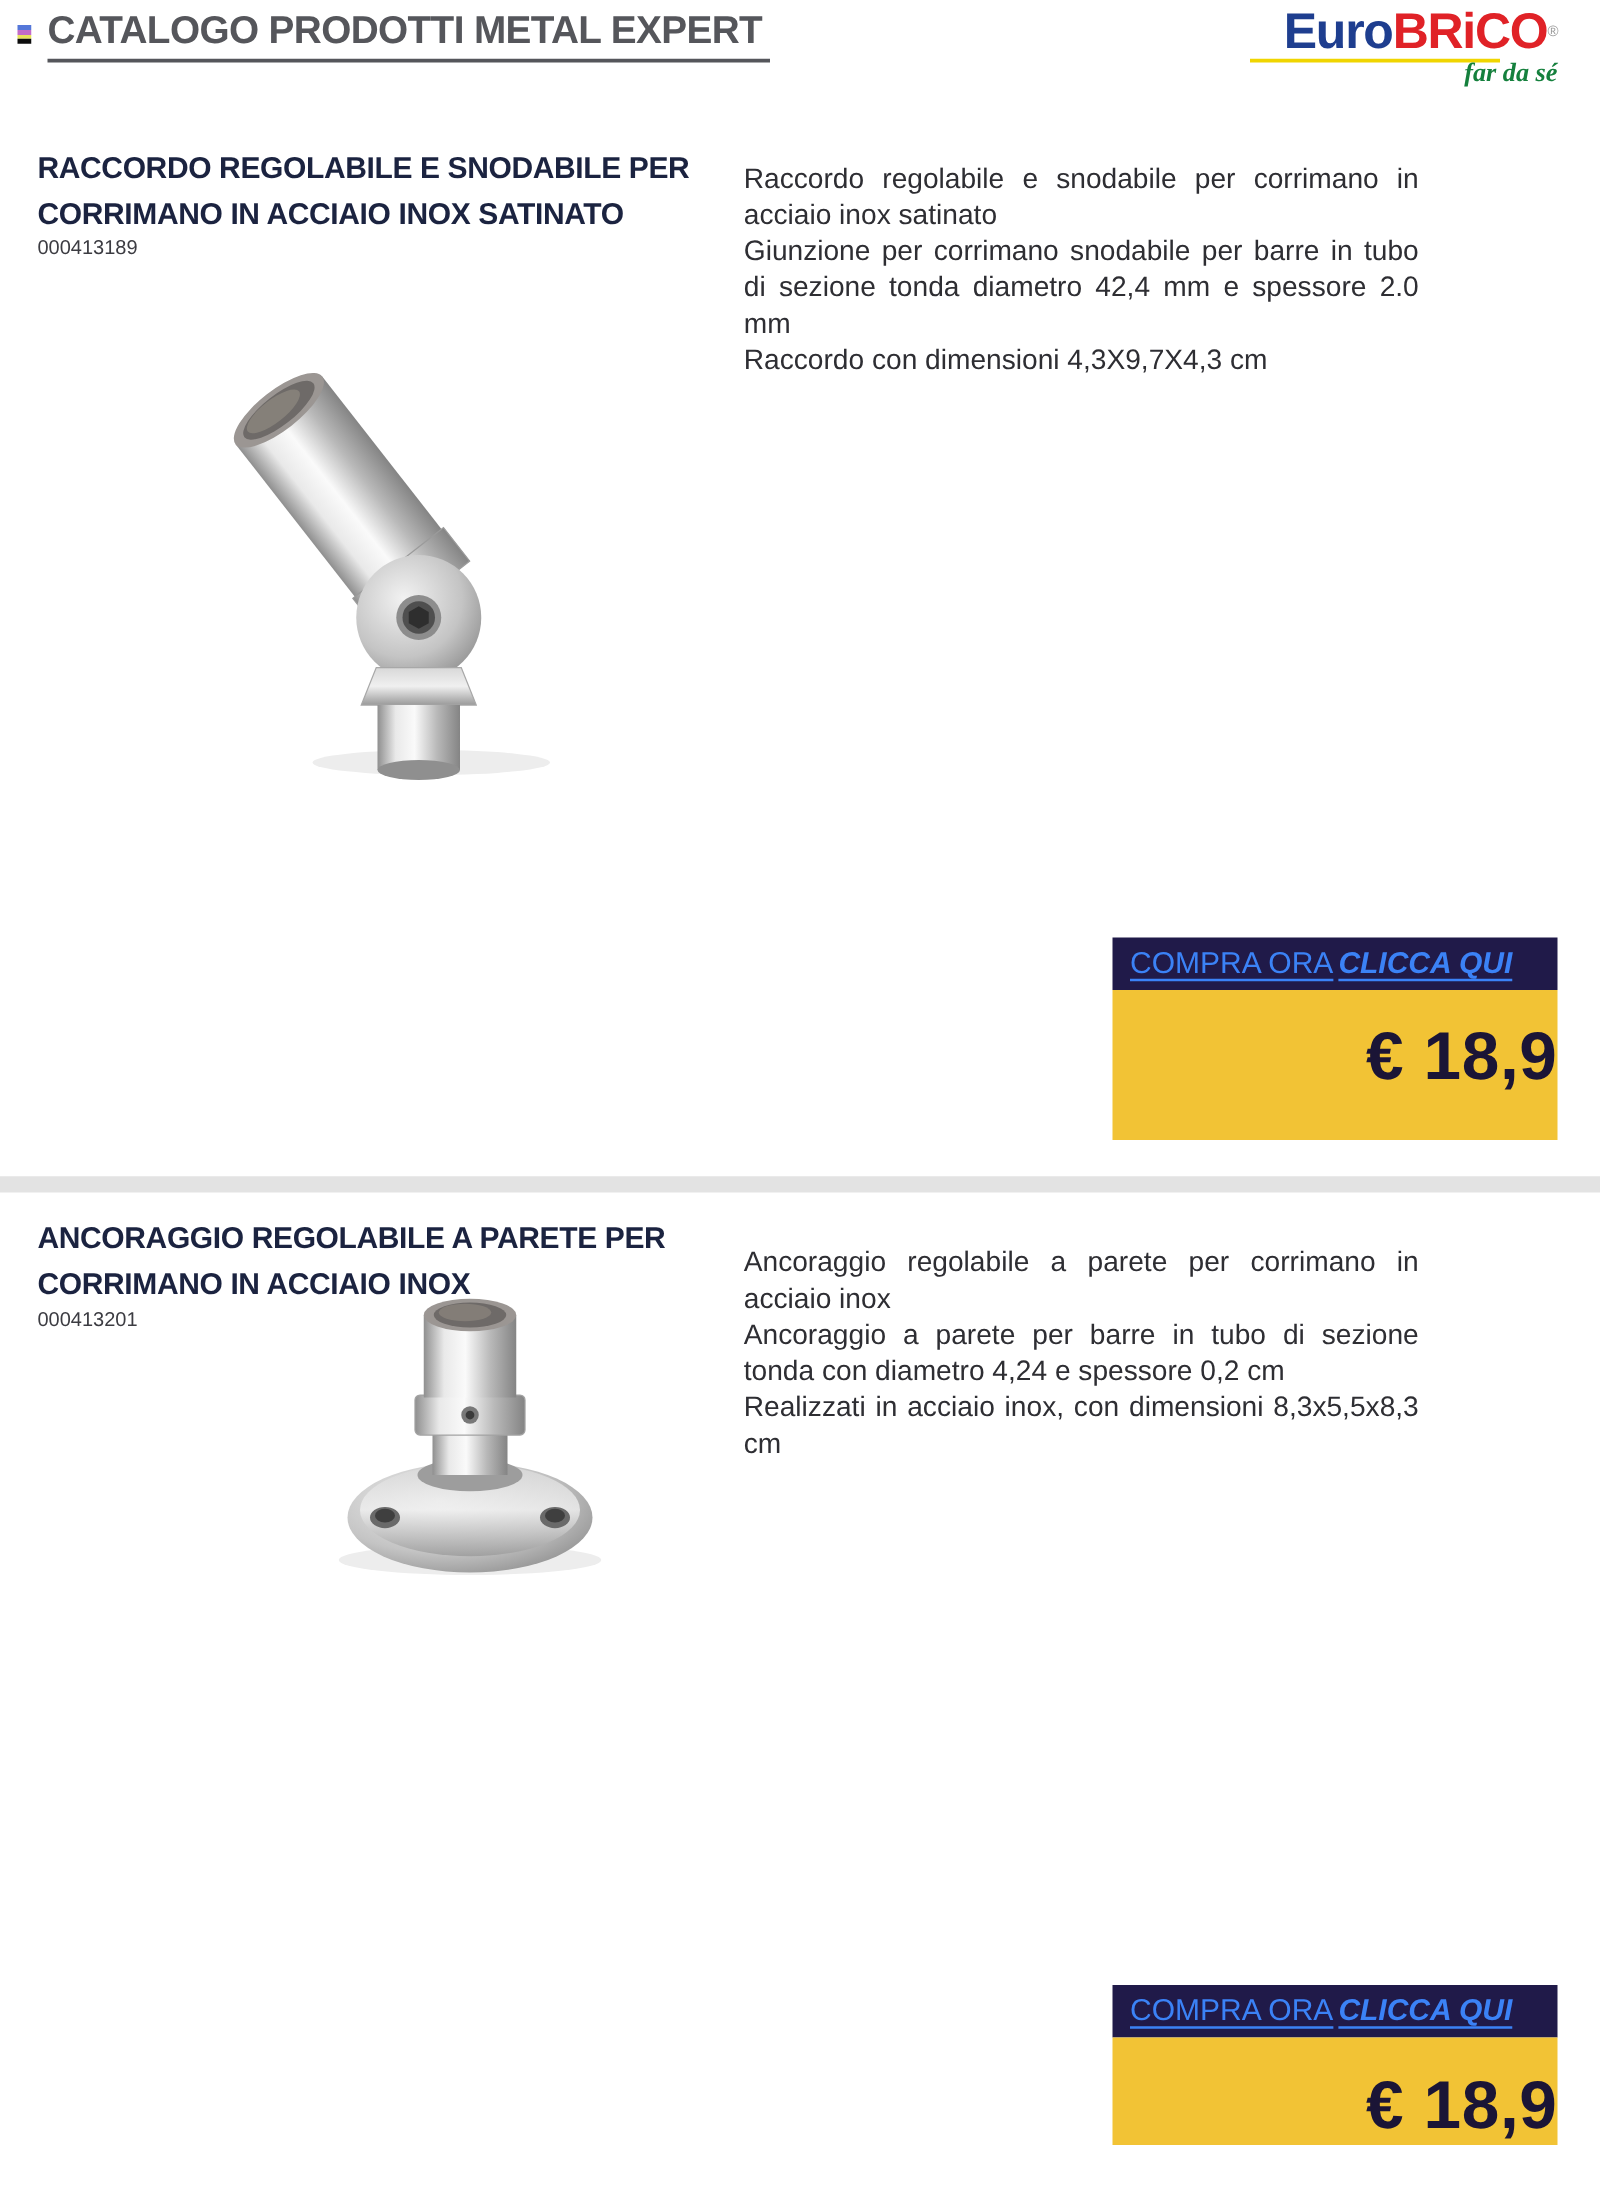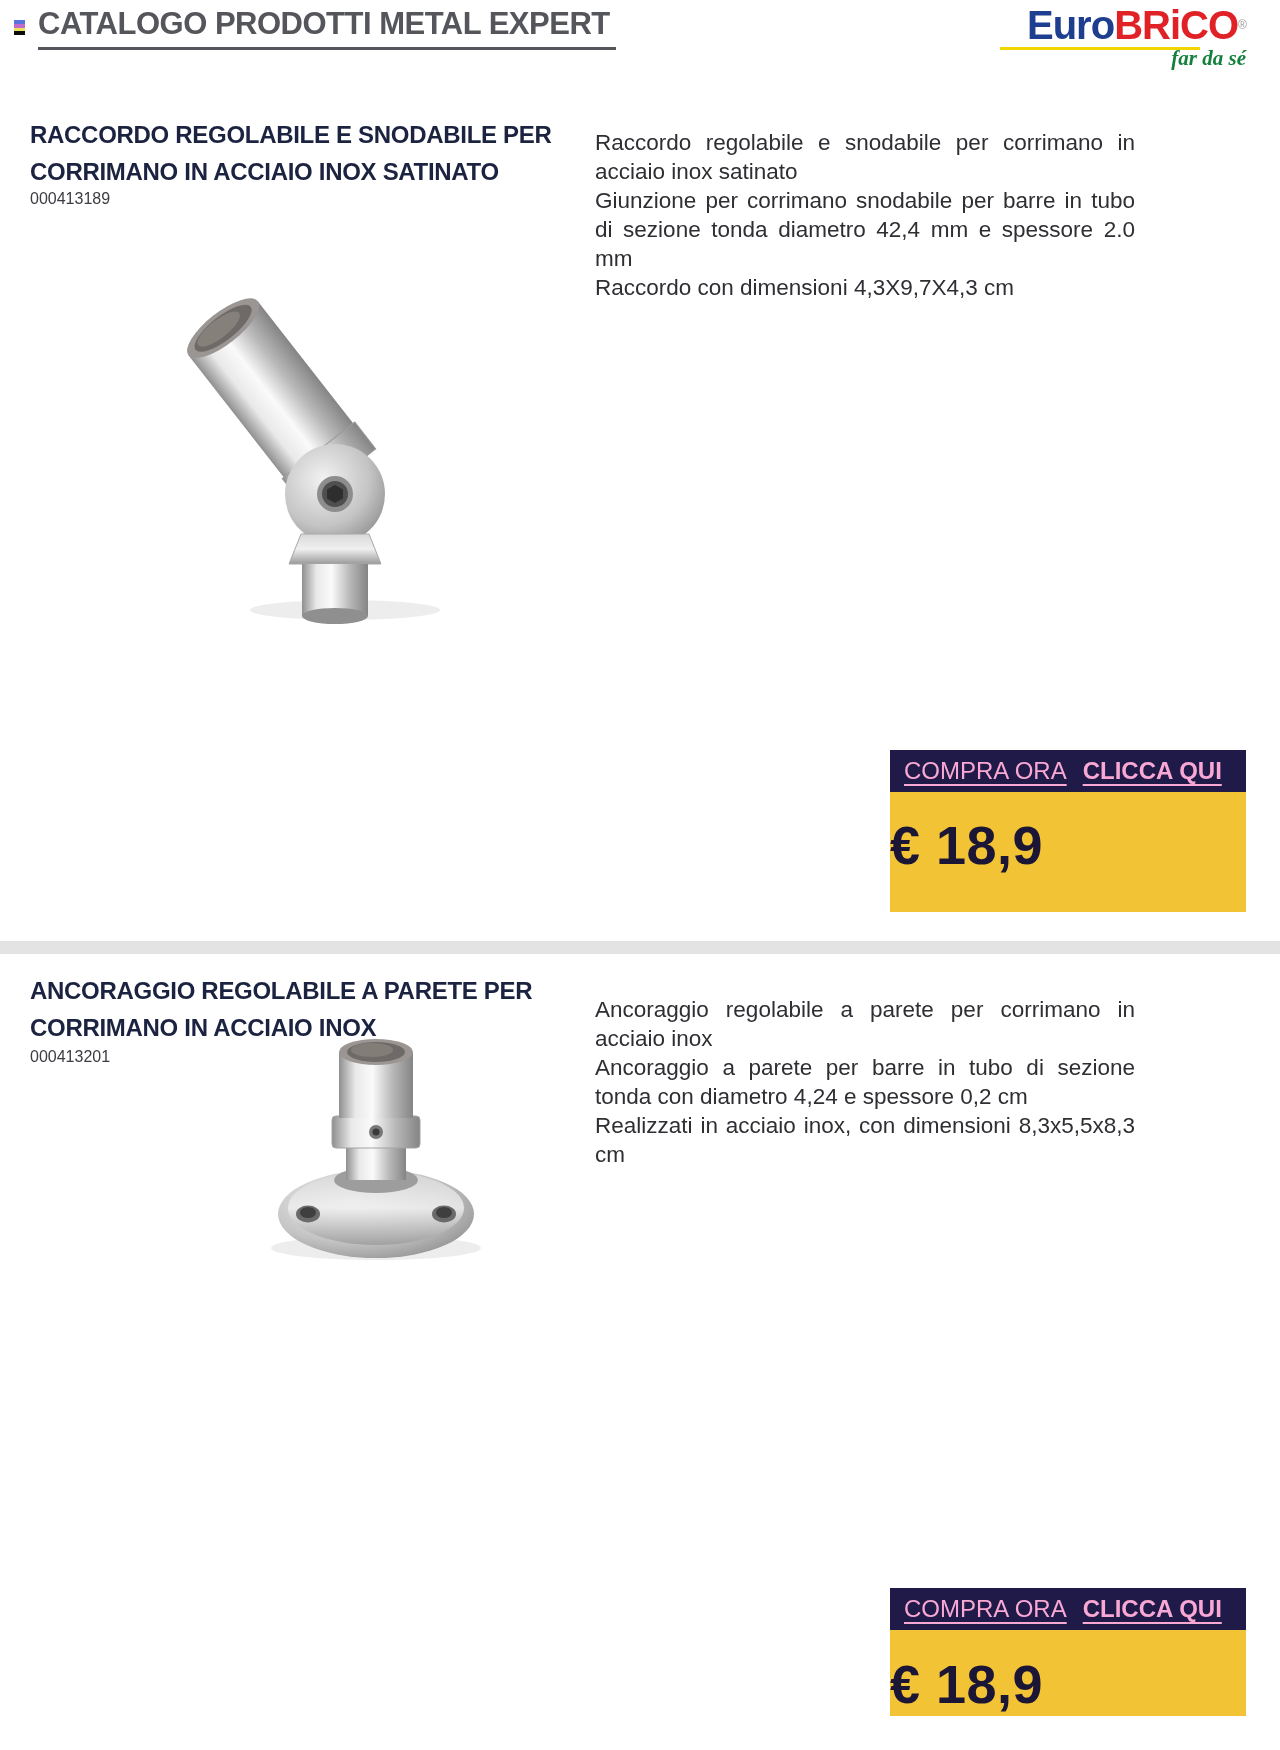--- a/index.html
+++ b/index.html
@@ -46,29 +46,29 @@
     text-align:justify;
   }
   .prod-desc p { margin:0; }
 
   .prod-img { position:absolute; }
 
   
   .price-box { position:absolute; left:890px; width:356px; }
   .buy-bar {
     height:42px; background:#201a49; display:flex; align-items:center;
-    padding-left:14px; color:#f9a8d4; font-size:24px; white-space:nowrap;
+    padding-left:14px; color:#3b82f6; font-size:24px; white-space:nowrap;
     cursor:pointer;
   }
   .buy-bar .u {
     text-decoration:underline; text-underline-offset:5px; text-decoration-thickness:2px;
   }
-  .buy-bar .bold { font-weight:bold; margin-left:16px; }
+  .buy-bar .bold { font-weight:bold; margin-left:4px;font-style:italic; }
   .price-body {
-    background:#f2c335; display:flex; justify-content:flex-start; align-items:center;
+    background:#f2c335; display:flex; justify-content:flex-end; align-items:center;
   }
   .price-body.h1x { height:120px; }
   .price-body.h2x { height:122px; }
   .price-text {
     font-size:54px; font-weight:bold; color:#1b1536; letter-spacing:0.5px;
     padding-bottom:14px;
   }
 
   
   .divider { position:absolute; left:0; top:941px; width:1280px; height:13px; background:#e3e3e3; }

